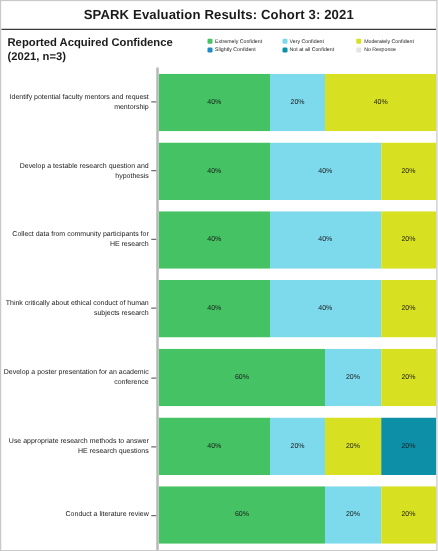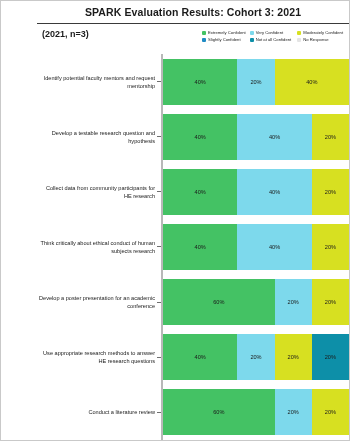--- a/index.html
+++ b/index.html
@@ -15,21 +15,20 @@
     position: relative;
   }
   .window {
     width: 350px;
     height: 441px;
     position: relative;
     background: #fff;
     box-sizing: border-box;
     border: 1px solid #c9c9c9;
     overflow: hidden;
-    padding-left: 36px;
   }
   .title-bar {
     height: 22px;
     display: flex;
     align-items: center;
     justify-content: center;
     background: #ffffff;
     border-bottom: 1px solid #3a3a3a;
   }
   .title-text {
@@ -155,20 +154,21 @@
 <body>
 
 <div class="window">
 
   <div class="title-bar">
     <div class="title-text">SPARK Evaluation Results: Cohort 3: 2021</div>
   </div>
 
   <div class="header">
     <div class="chart-title">
+      <div>Reported Acquired Confidence</div>
       <div>(2021, n=3)</div>
     </div>
     <div class="legend" id="legend-root">
         <div class="legend-item">
           <span class="legend-swatch" style="background: rgb(68, 194, 100);"></span>
           <span class="legend-label">Extremely Confident</span>
         </div>
         <div class="legend-item">
           <span class="legend-swatch" style="background: rgb(125, 217, 236);"></span>
           <span class="legend-label">Very Confident</span>

